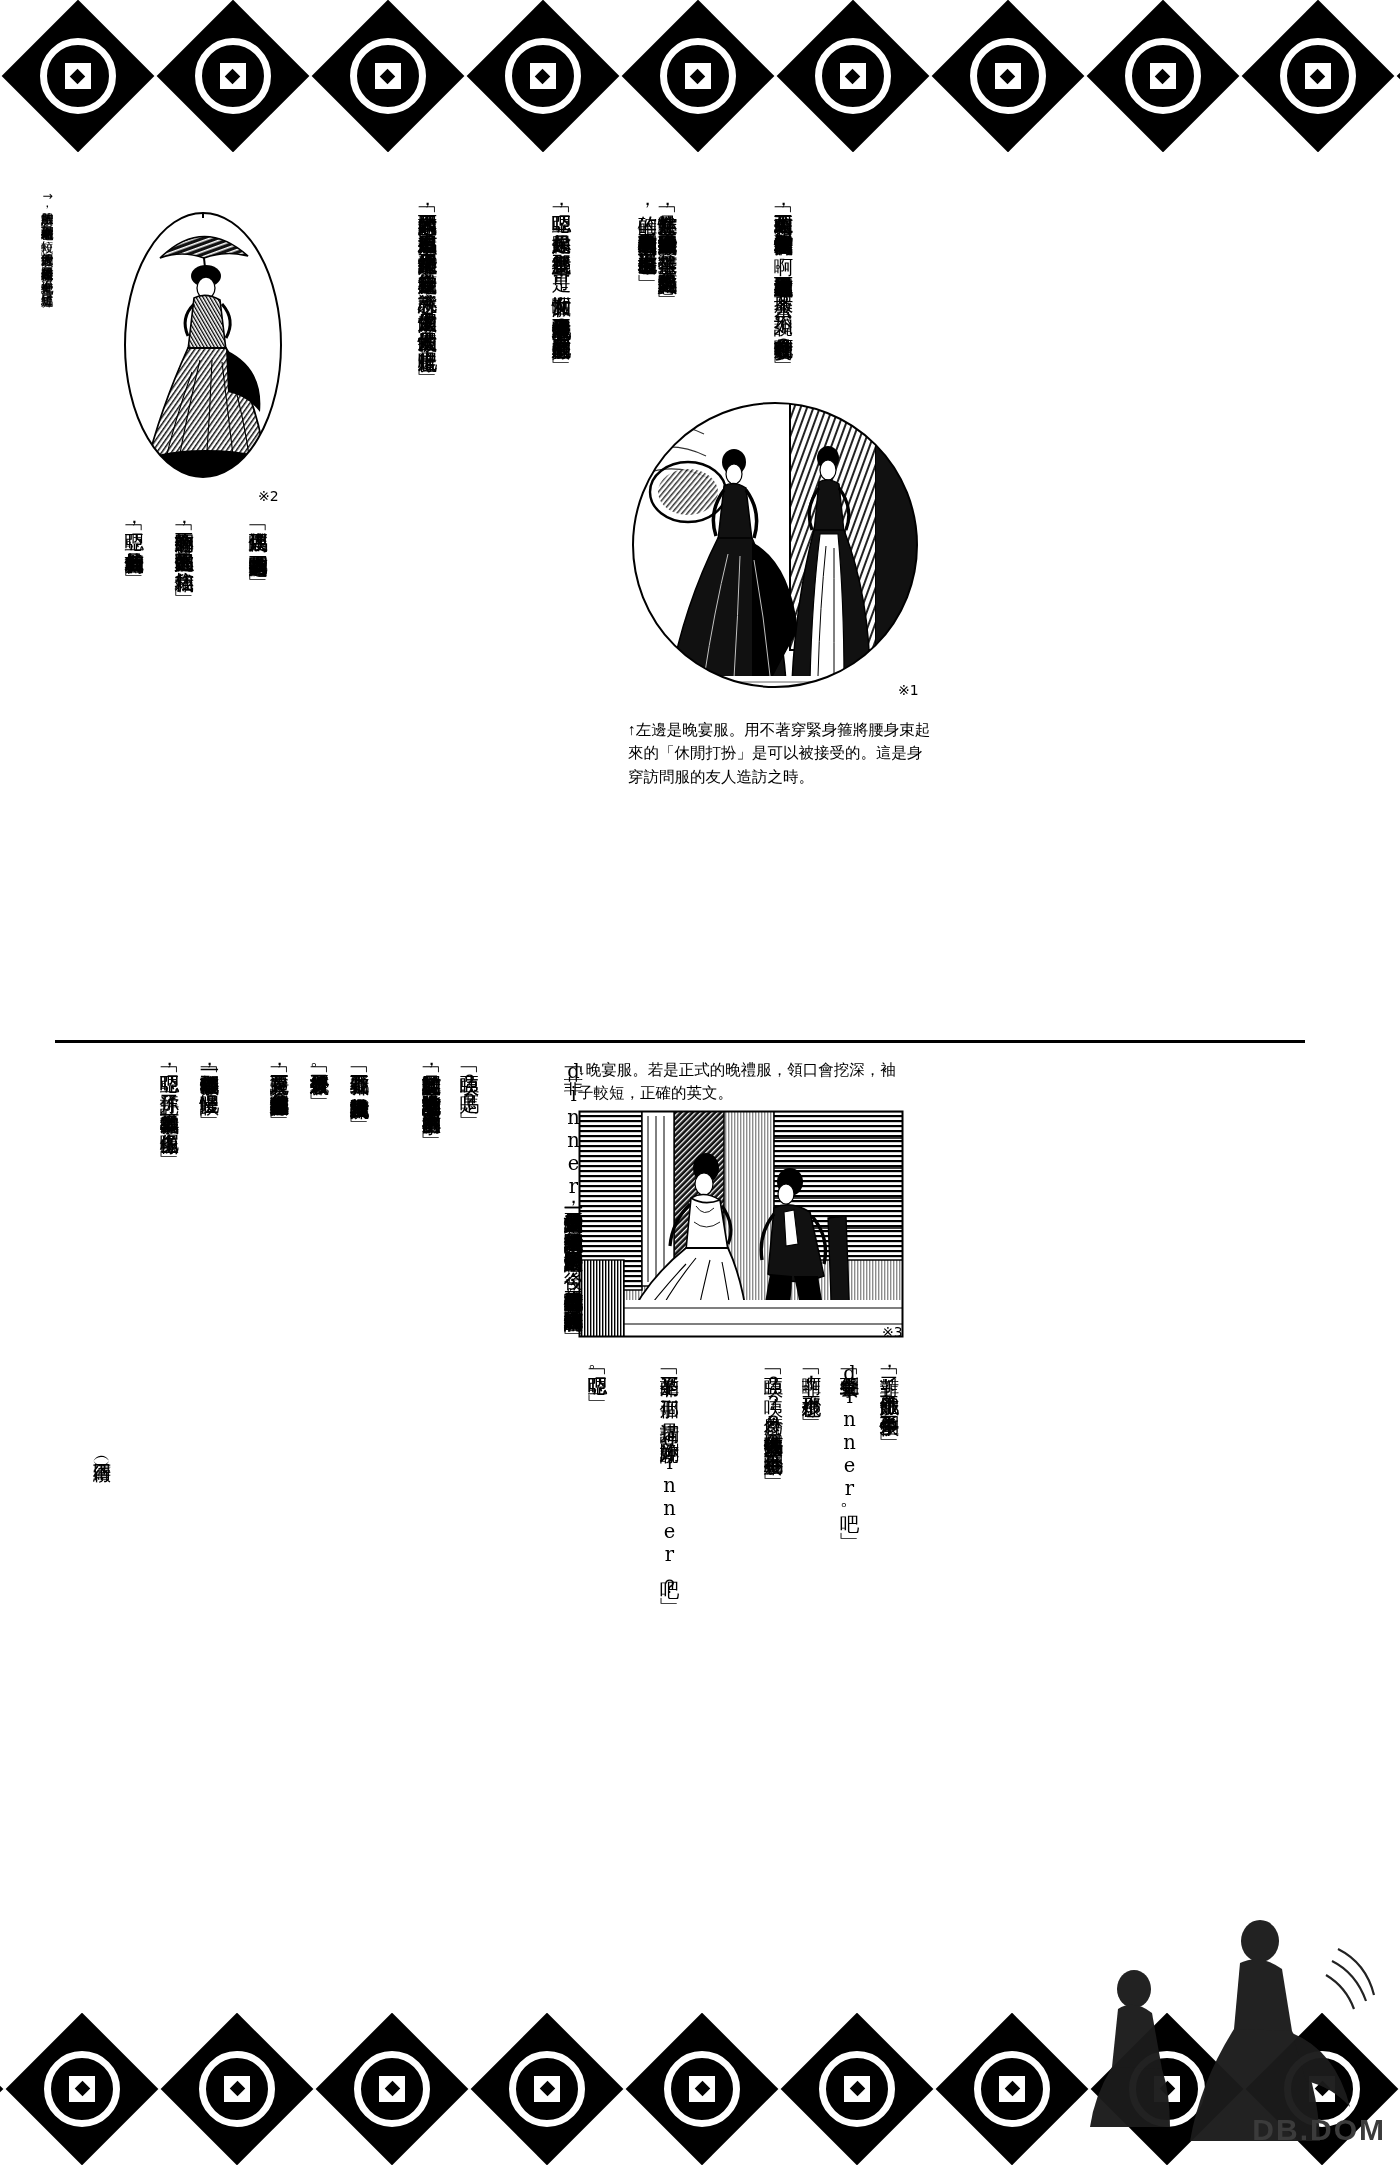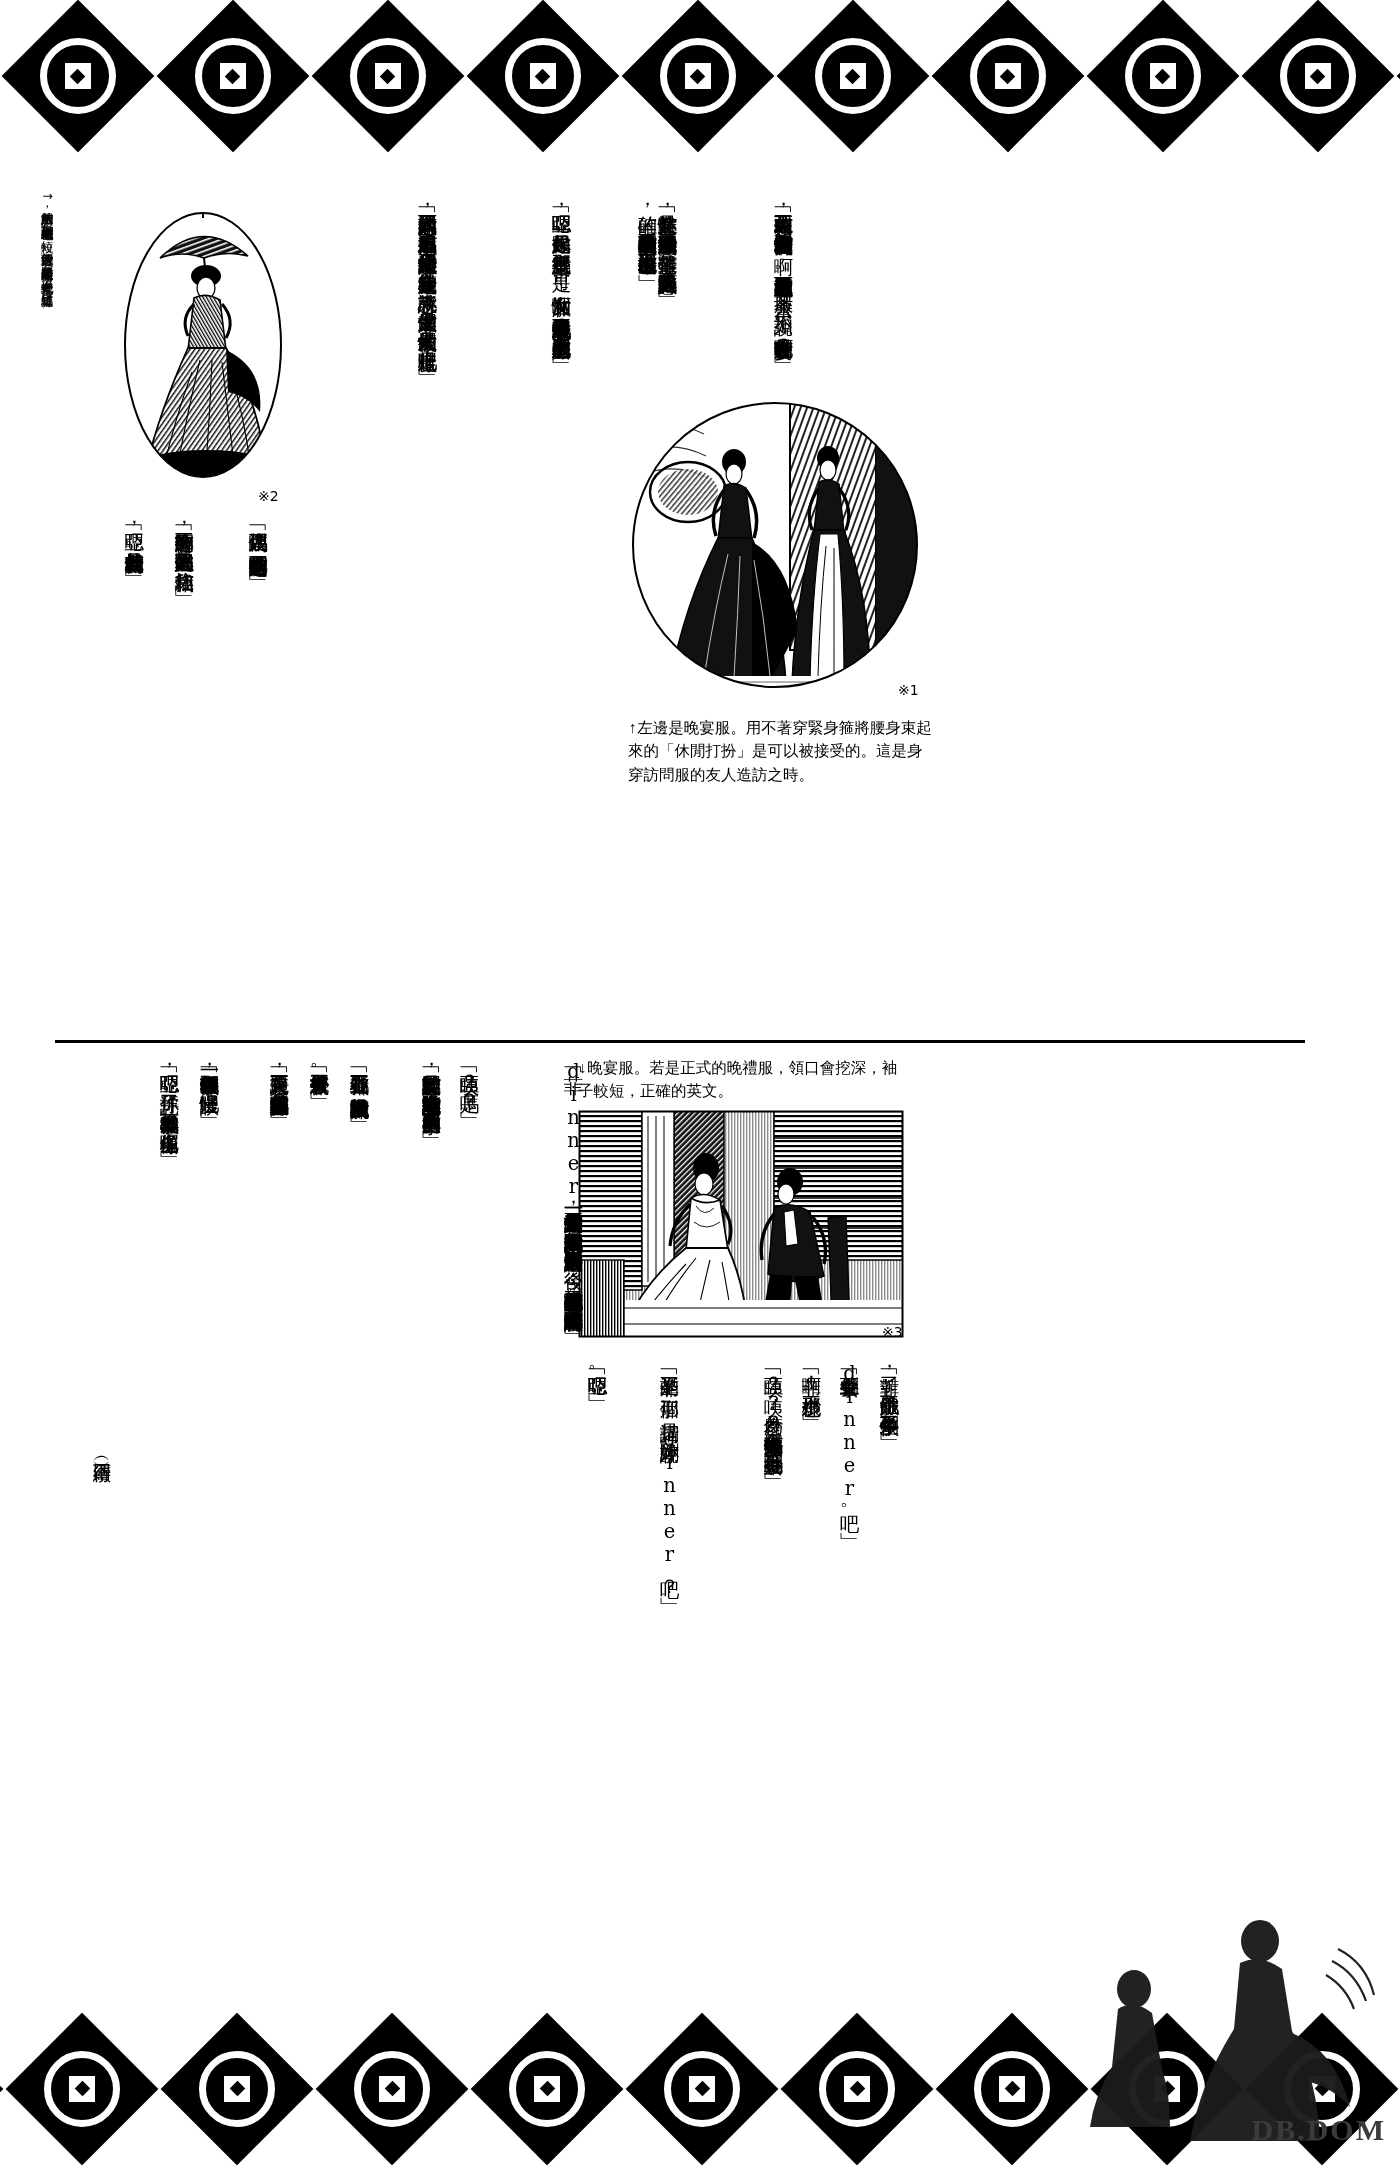--- a/index.html
+++ b/index.html
@@ -29,38 +29,38 @@
   .sec-top{top:18px;height:810px;}
   .sec-bot{top:900px;height:930px;}
 
   .hr{position:absolute;left:25px;top:870px;width:1250px;height:3px;background:#000;}
 
   .body-block{position:absolute;writing-mode:vertical-rl;text-orientation:upright;
       font-family:"DejaVu Serif","Liberation Serif",serif;
       font-size:19.5px;line-height:1.58;text-align:justify;}
 
   .caption{position:absolute;writing-mode:horizontal-tb;
-      font-family:Liberation Mono, monospace;
+      font-family:Liberation Serif, serif;
       font-size:15.5px;line-height:1.5;}
 
   .sidenote{position:absolute;writing-mode:vertical-rl;text-orientation:upright;
       font-family:"DejaVu Sans","Liberation Sans",sans-serif;
       font-size:12.5px;line-height:1.45;letter-spacing:.01em;}
 
   .refmark{position:absolute;font-family:"DejaVu Sans","Liberation Sans",sans-serif;
       font-size:14px;}
 
   
   .fig{position:absolute;}
   .fig svg{display:block;}
 
   
   .wm{position:absolute;right:6px;bottom:4px;width:320px;height:260px;opacity:.97;}
   .wm-text{position:absolute;right:14px;bottom:18px;
-      font-family:Liberation Serif, serif;
+      font-family:Liberation Sans, sans-serif;
       font-size:30px;font-weight:bold;color:#3b3b3b;letter-spacing:2px;}
 </style>
 </head>
 <body>
 
 <div class="border-band border-top">
   <div class="band-inner" id="band-top">
       <div class="dia">
         <div class="sq"></div>
         <div class="dot"></div>

